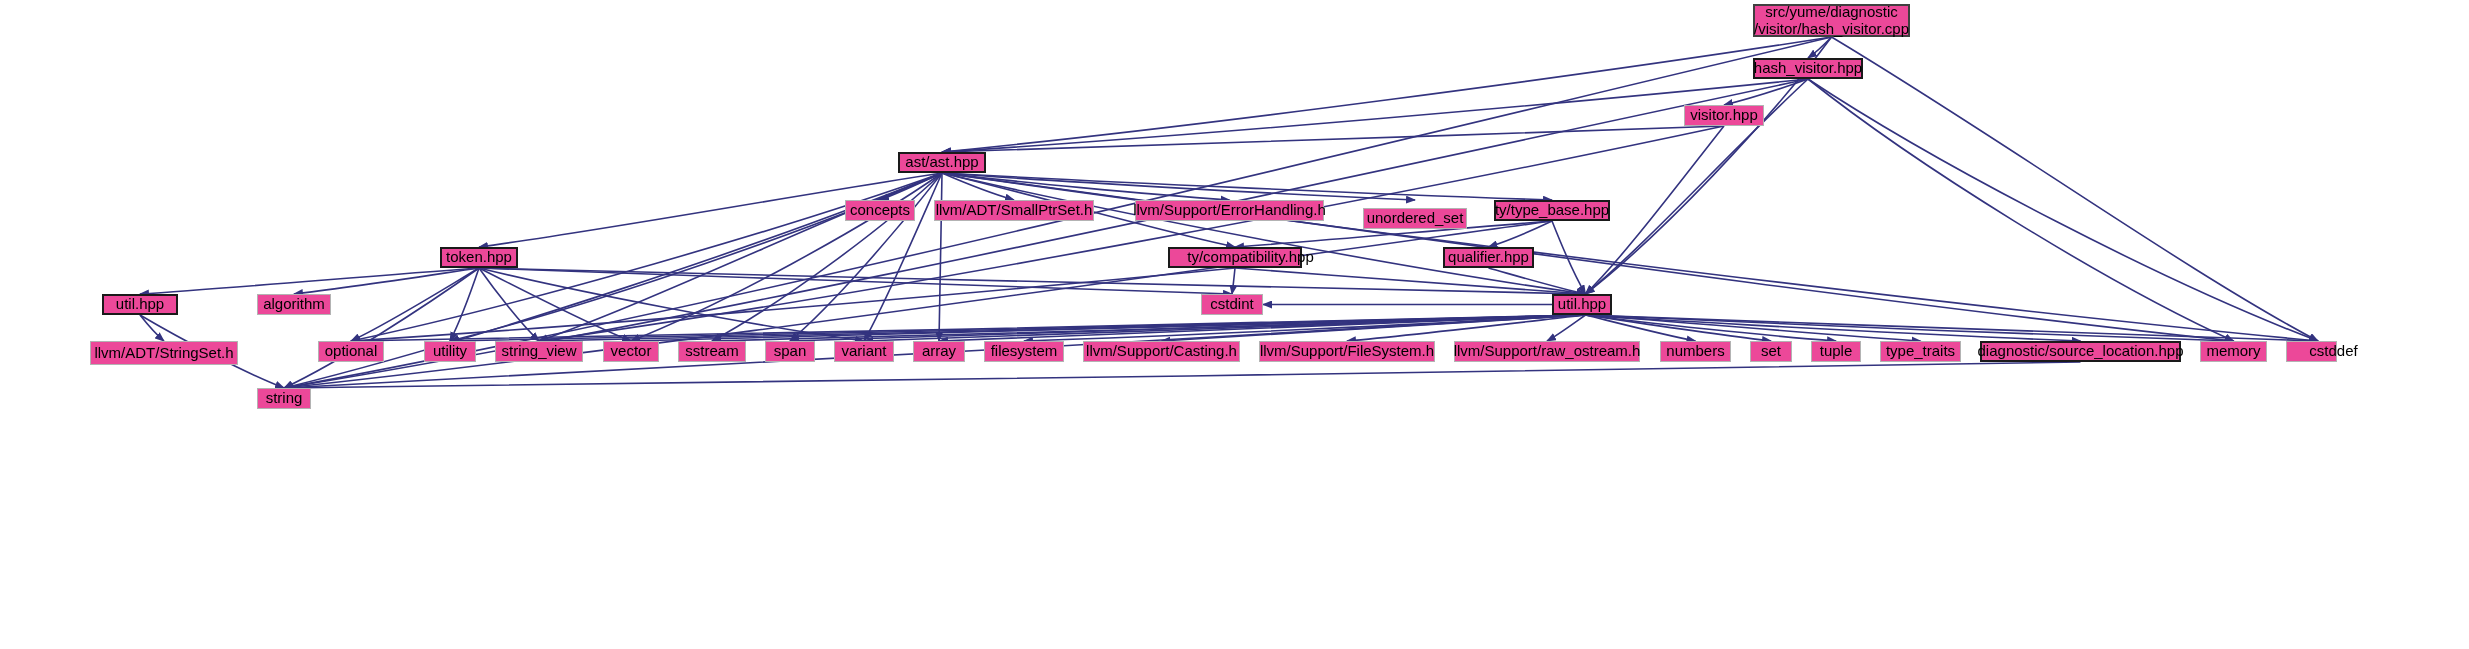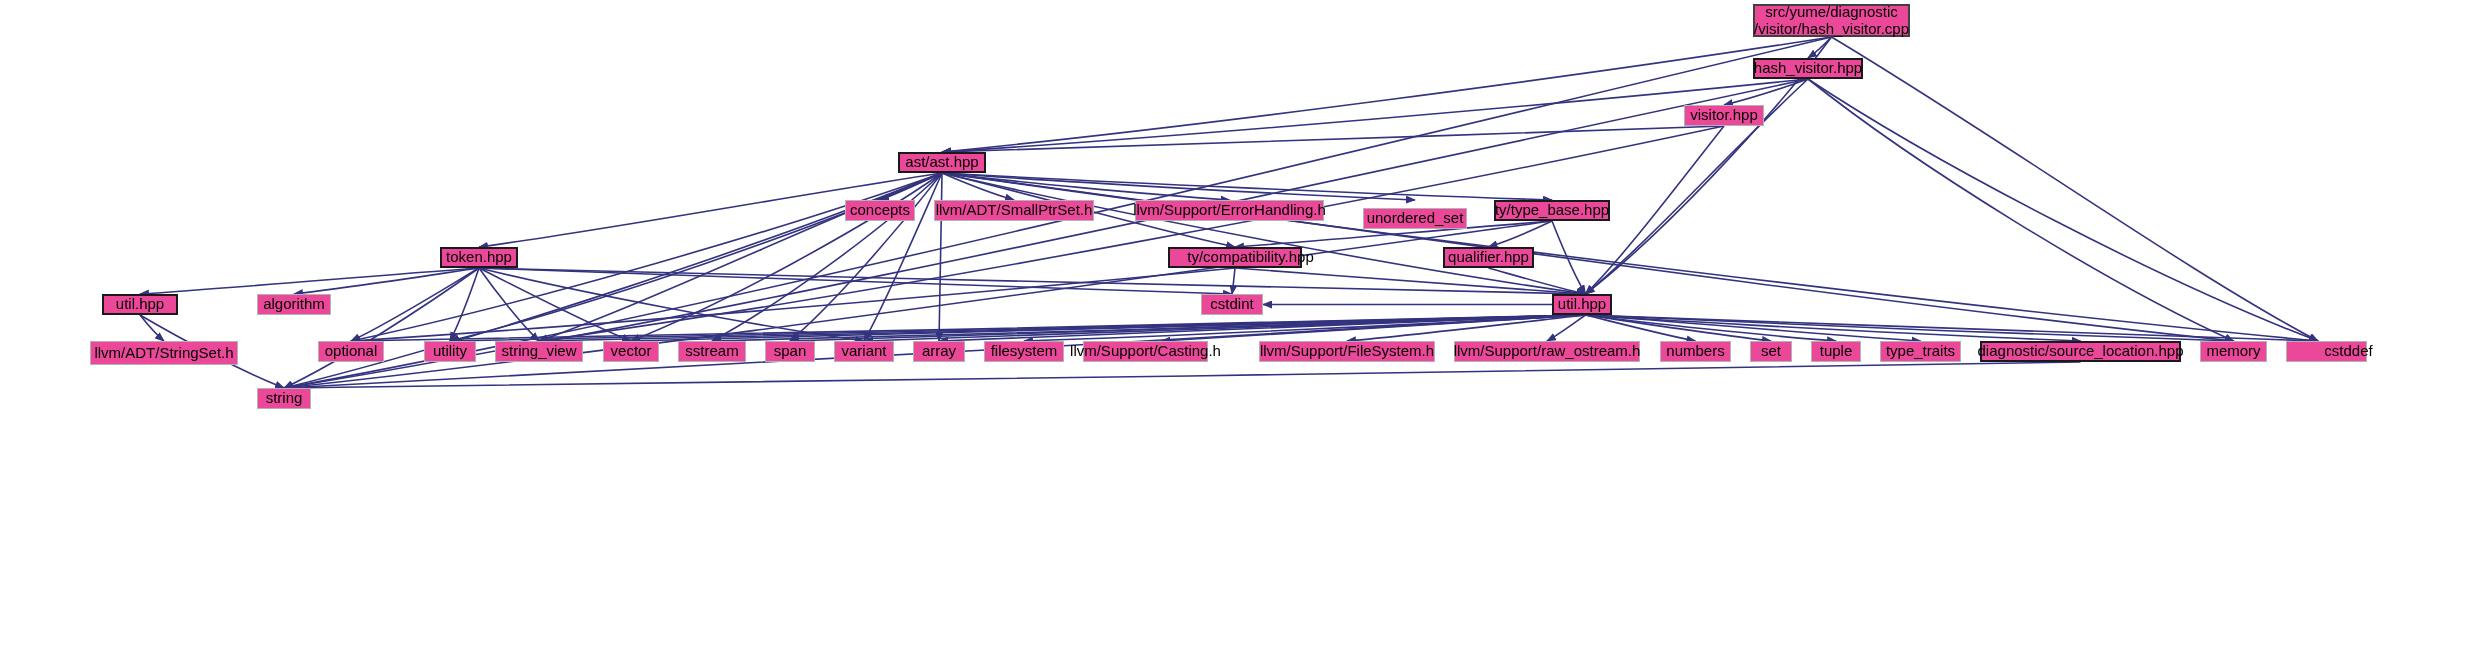--- a/index.html
+++ b/index.html
@@ -132,25 +132,25 @@
       <div class="node" style="left: 90px; top: 341px; width: 148px; height: 24px;"><span>llvm/ADT/StringSet.h</span></div>
       <div class="node" style="left: 318px; top: 341px; width: 66px; height: 21px;"><span>optional</span></div>
       <div class="node" style="left: 424px; top: 341px; width: 52px; height: 21px;"><span>utility</span></div>
       <div class="node" style="left: 495px; top: 341px; width: 88px; height: 21px;"><span>string_view</span></div>
       <div class="node" style="left: 603px; top: 341px; width: 56px; height: 21px;"><span>vector</span></div>
       <div class="node" style="left: 678px; top: 341px; width: 68px; height: 21px;"><span>sstream</span></div>
       <div class="node" style="left: 765px; top: 341px; width: 50px; height: 21px;"><span>span</span></div>
       <div class="node" style="left: 834px; top: 341px; width: 60px; height: 21px;"><span>variant</span></div>
       <div class="node" style="left: 913px; top: 341px; width: 52px; height: 21px;"><span>array</span></div>
       <div class="node" style="left: 984px; top: 341px; width: 80px; height: 21px;"><span>filesystem</span></div>
-      <div class="node" style="left: 1083px; top: 341px; width: 125px; height: 21px;"><span>llvm/Support/Casting.h</span></div>
+      <div class="node" style="left: 1083px; top: 341px; width: 157px; height: 21px;"><span>llvm/Support/Casting.h</span></div>
       <div class="node" style="left: 1259px; top: 341px; width: 176px; height: 21px;"><span>llvm/Support/FileSystem.h</span></div>
       <div class="node" style="left: 1454px; top: 341px; width: 186px; height: 21px;"><span>llvm/Support/raw_ostream.h</span></div>
       <div class="node" style="left: 1660px; top: 341px; width: 71px; height: 21px; justify-content: center;"><span>numbers</span></div>
       <div class="node" style="left: 1750px; top: 341px; width: 42px; height: 21px;"><span>set</span></div>
       <div class="node" style="left: 1811px; top: 341px; width: 50px; height: 21px;"><span>tuple</span></div>
       <div class="node" style="left: 1880px; top: 341px; width: 81px; height: 21px;"><span>type_traits</span></div>
       <div class="node thick" style="left: 1980px; top: 341px; width: 201px; height: 21px;"><span>diagnostic/source_location.hpp</span></div>
       <div class="node" style="left: 2200px; top: 341px; width: 67px; height: 21px;"><span>memory</span></div>
-      <div class="node" style="left: 2286px; top: 341px; width: 81px; height: 21px; padding-left: 44px;"><span>cstddef</span></div>
+      <div class="node" style="left: 2286px; top: 341px; width: 51px; height: 21px; padding-left: 44px;"><span>cstddef</span></div>
       <div class="node" style="left: 257px; top: 388px; width: 54px; height: 21px;"><span>string</span></div>
     </div>
 </div>
 
 </body></html>

